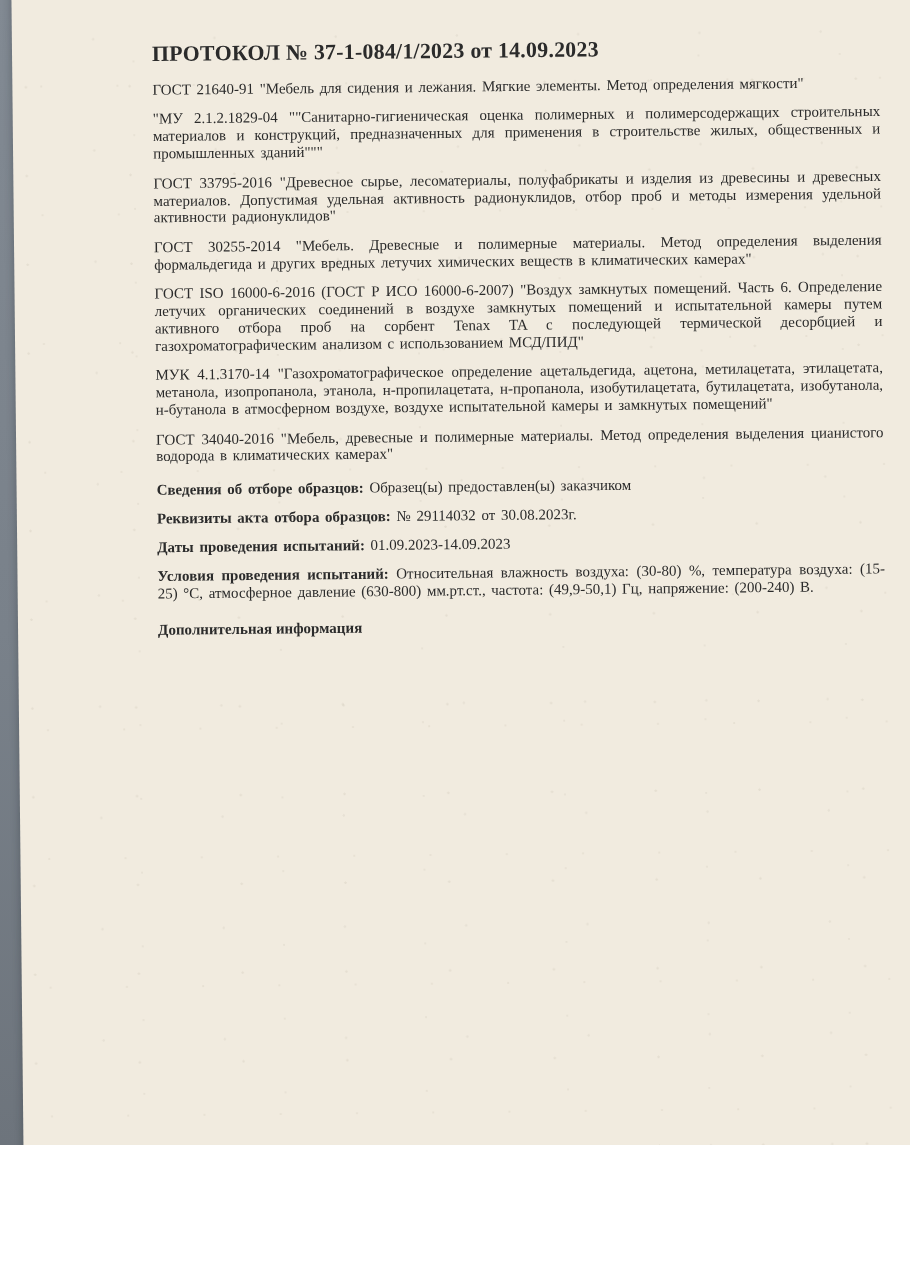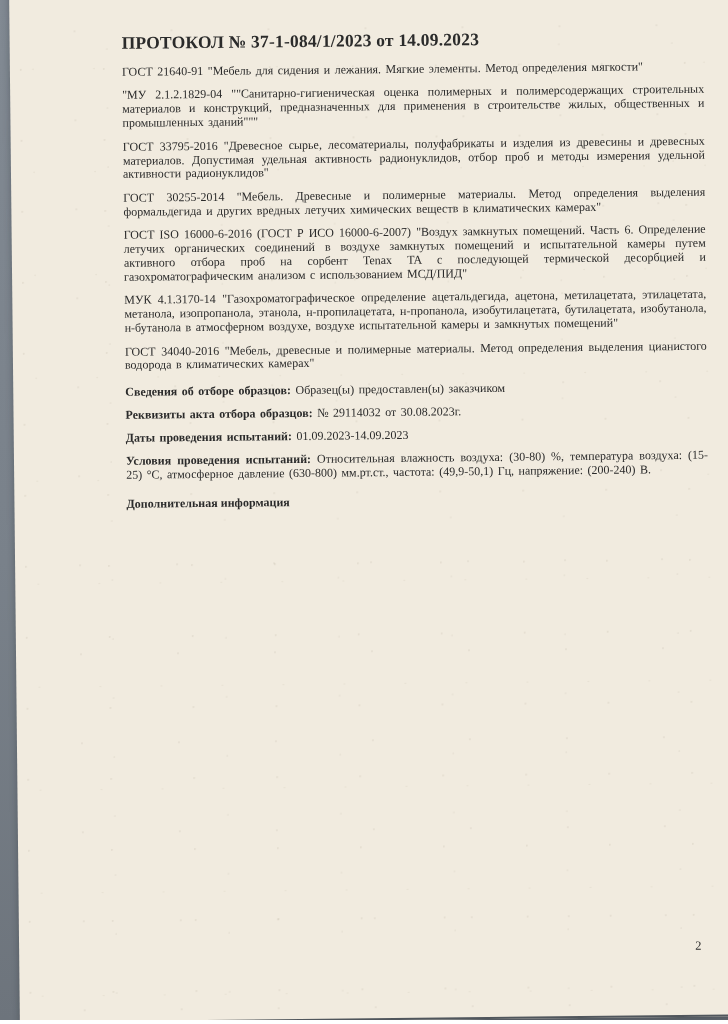--- a/index.html
+++ b/index.html
@@ -8,21 +8,21 @@
   }
   body {
     width: 728px;
     height: 1024px;
     overflow: hidden;
     font-family: "Liberation Serif", serif;
   }
   .scan {
     position: relative;
     width: 728px;
-    height: 1020px;
+    height: 916px;
     overflow: hidden;
     background: linear-gradient(180deg, #828a93 0%, #79818a 55%, #6d747c 100%);
   }
   .paper {
     position: absolute;
     left: 9px;
     top: -16px;
     width: 748px;
     height: 1038px;
     background-color: #f1ebdf;

